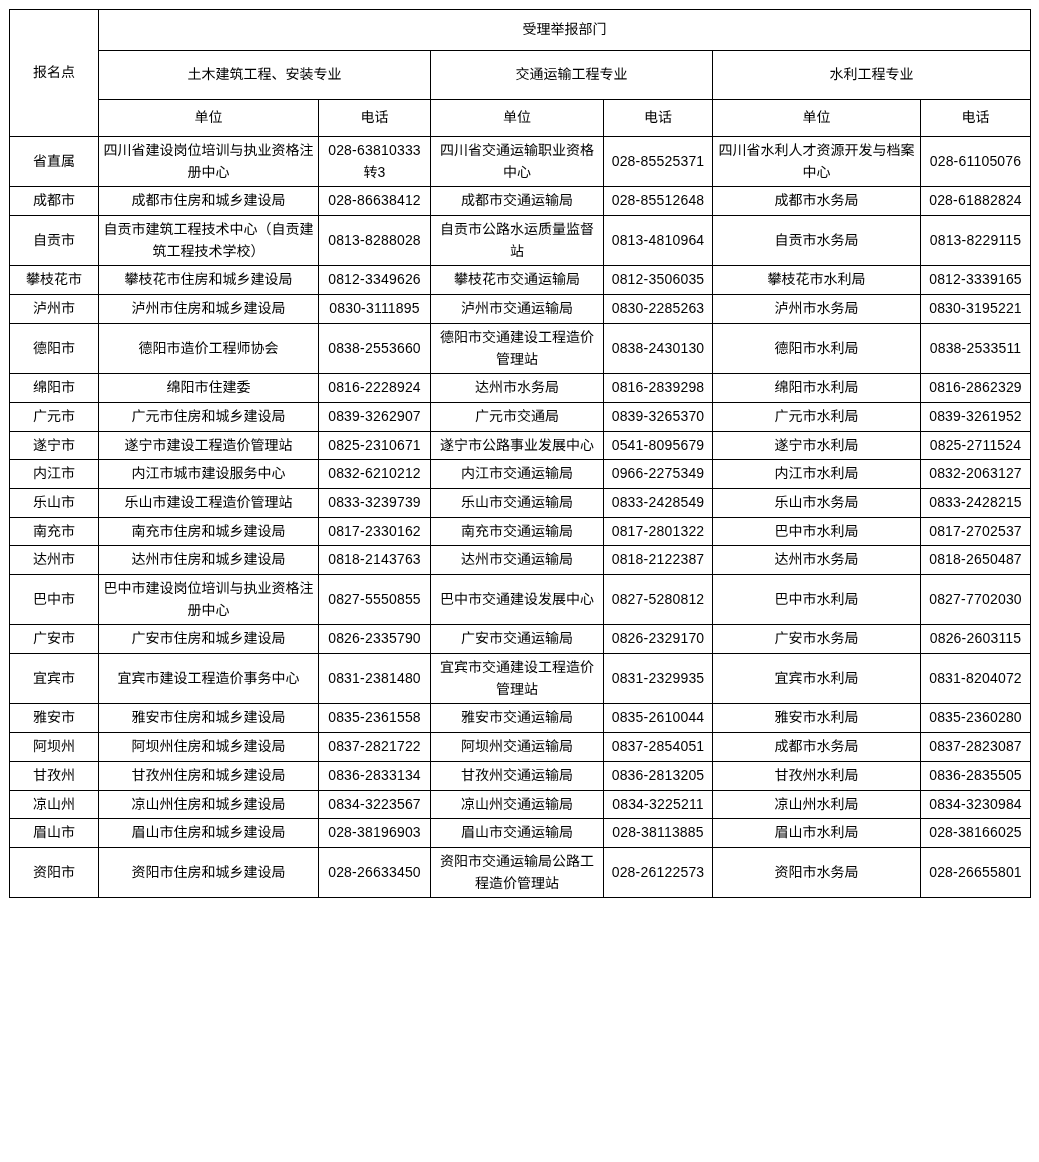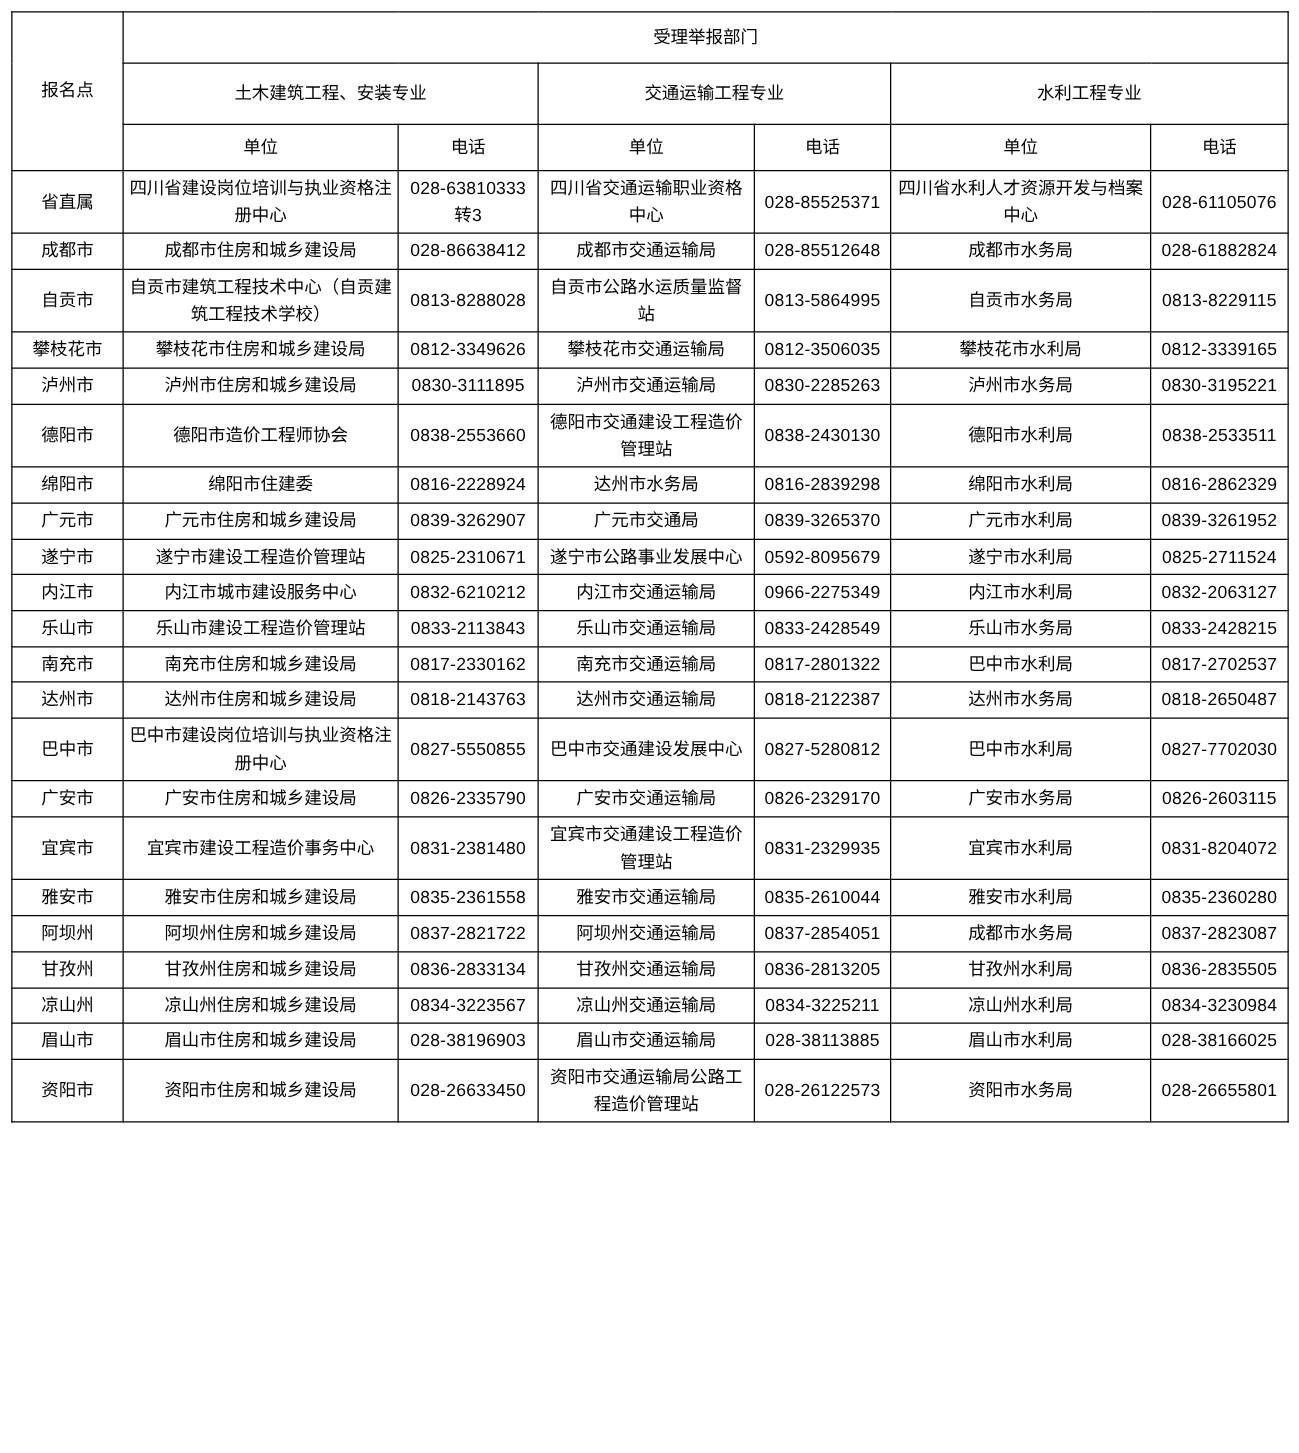--- a/index.html
+++ b/index.html
@@ -117,21 +117,21 @@
           <td>成都市交通运输局</td>
           <td class="cell-tel">028-85512648</td>
           <td>成都市水务局</td>
           <td class="cell-tel">028-61882824</td>
         </tr>
         <tr>
           <td class="point">自贡市</td>
           <td>自贡市建筑工程技术中心（自贡建筑工程技术学校）</td>
           <td class="cell-tel">0813-8288028</td>
           <td>自贡市公路水运质量监督站</td>
-          <td class="cell-tel">0813-5864995</td>
+          <td class="cell-tel">0813-4810964</td>
           <td>自贡市水务局</td>
           <td class="cell-tel">0813-8229115</td>
         </tr>
         <tr>
           <td class="point">攀枝花市</td>
           <td>攀枝花市住房和城乡建设局</td>
           <td class="cell-tel">0812-3349626</td>
           <td>攀枝花市交通运输局</td>
           <td class="cell-tel">0812-3506035</td>
           <td>攀枝花市水利局</td>
@@ -171,37 +171,37 @@
           <td>广元市交通局</td>
           <td class="cell-tel">0839-3265370</td>
           <td>广元市水利局</td>
           <td class="cell-tel">0839-3261952</td>
         </tr>
         <tr>
           <td class="point">遂宁市</td>
           <td>遂宁市建设工程造价管理站</td>
           <td class="cell-tel">0825-2310671</td>
           <td>遂宁市公路事业发展中心</td>
-          <td class="cell-tel">0592-8095679</td>
+          <td class="cell-tel">0541-8095679</td>
           <td>遂宁市水利局</td>
           <td class="cell-tel">0825-2711524</td>
         </tr>
         <tr>
           <td class="point">内江市</td>
           <td>内江市城市建设服务中心</td>
           <td class="cell-tel muted">0832-6210212</td>
           <td>内江市交通运输局</td>
           <td class="cell-tel">0966-2275349</td>
           <td>内江市水利局</td>
           <td class="cell-tel">0832-2063127</td>
         </tr>
         <tr>
           <td class="point">乐山市</td>
           <td>乐山市建设工程造价管理站</td>
-          <td class="cell-tel">0833-2113843</td>
+          <td class="cell-tel">0833-3239739</td>
           <td>乐山市交通运输局</td>
           <td class="cell-tel">0833-2428549</td>
           <td>乐山市水务局</td>
           <td class="cell-tel">0833-2428215</td>
         </tr>
         <tr>
           <td class="point">南充市</td>
           <td>南充市住房和城乡建设局</td>
           <td class="cell-tel">0817-2330162</td>
           <td>南充市交通运输局</td>

